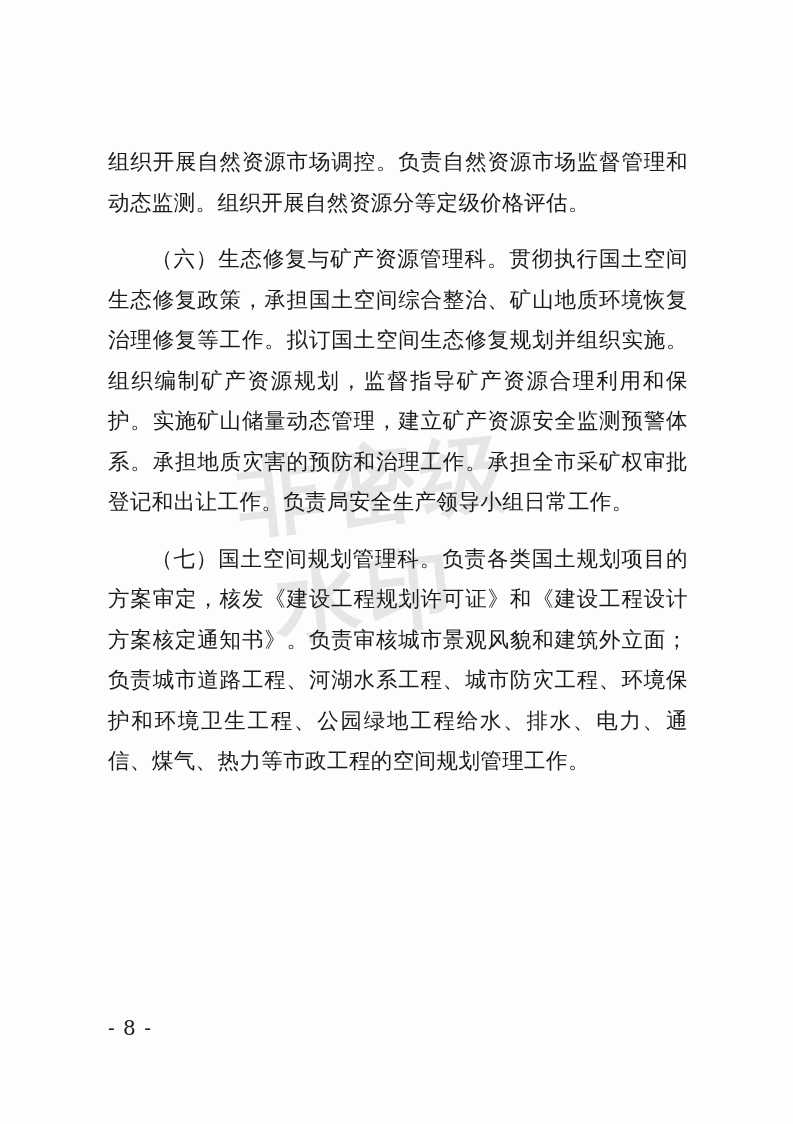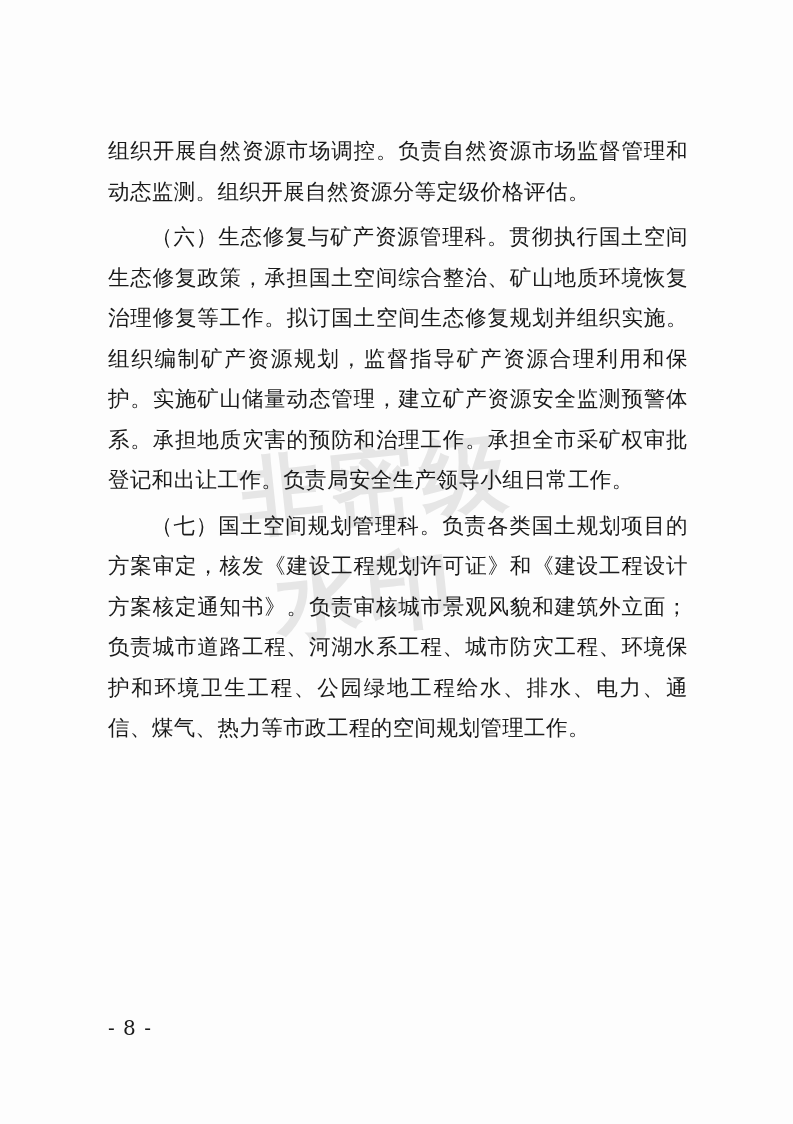--- a/index.html
+++ b/index.html
@@ -28,21 +28,21 @@
     top: 126px;
     width: 580px;
   }
   .para {
     font-size: 21.5px;
     line-height: 40.5px;
     color: #1a1a1a;
     text-align: justify;
     text-justify: inter-ideograph;
     letter-spacing: 0.4px;
-    margin: 5px 0 0 0;
+    margin: 16px 0 0 0;
     font-family: "DejaVu Serif", "Liberation Serif", serif;
   }
   .indent {
     text-indent: 43px;
   }
   .watermark {
     position: absolute;
     left: 150px;
     top: 430px;
     width: 470px;

